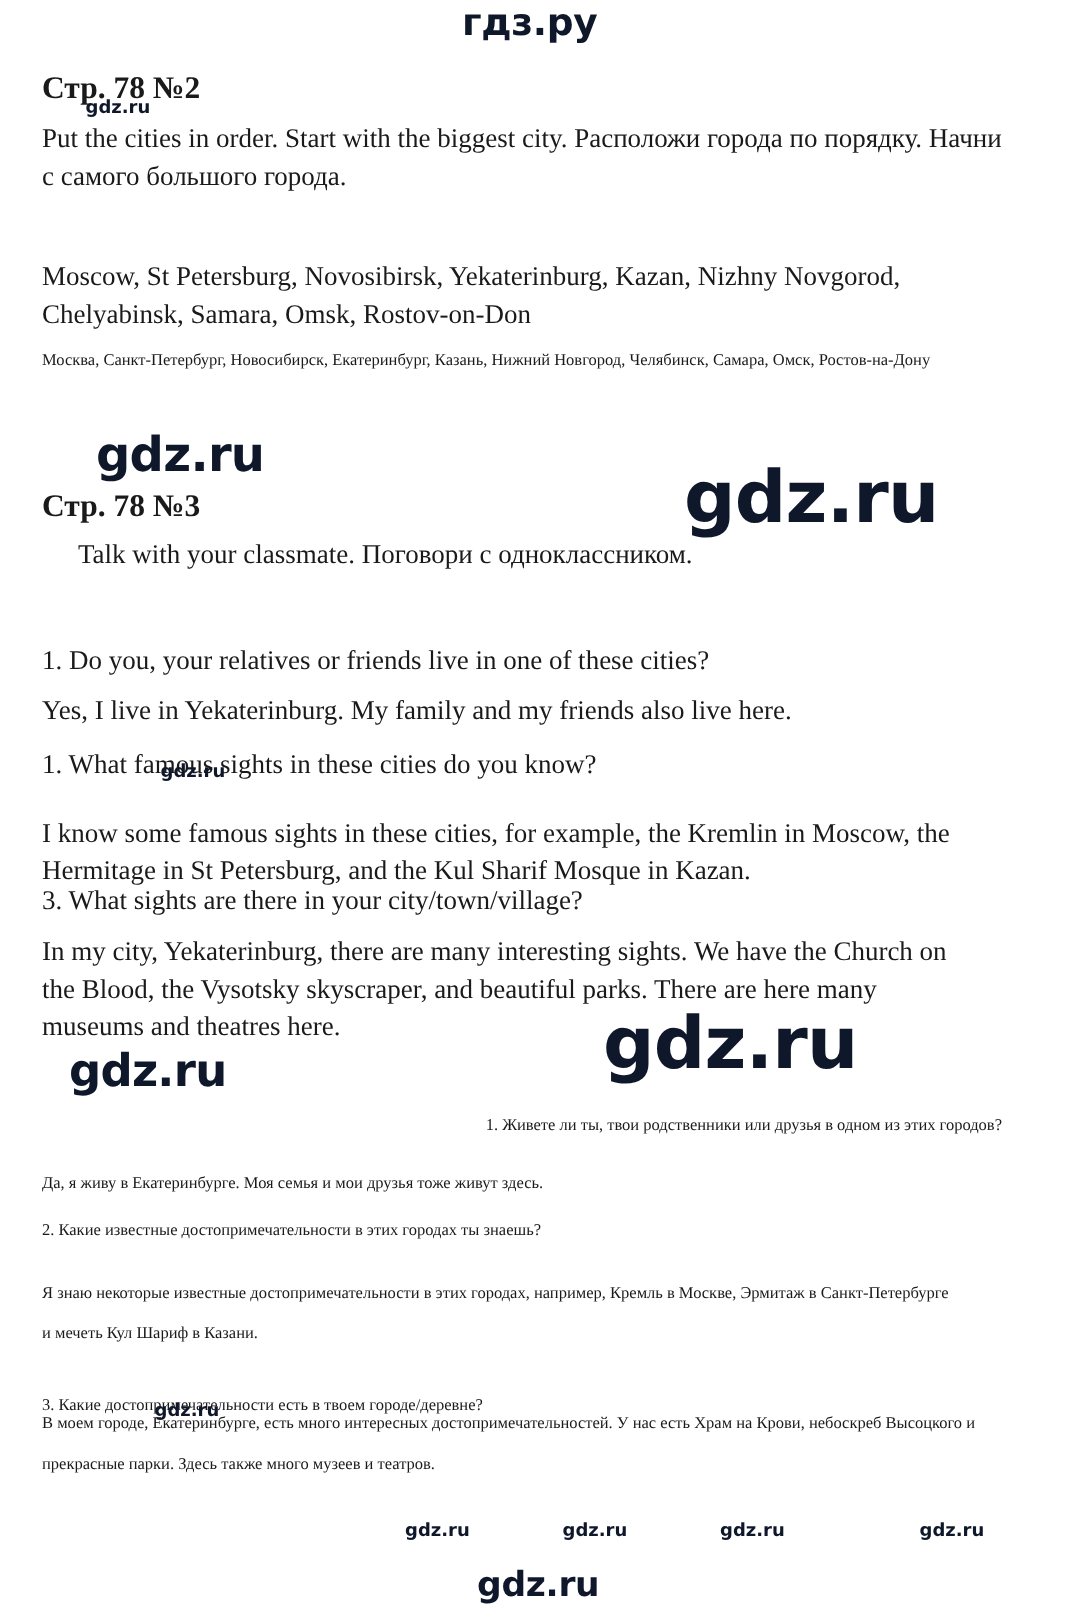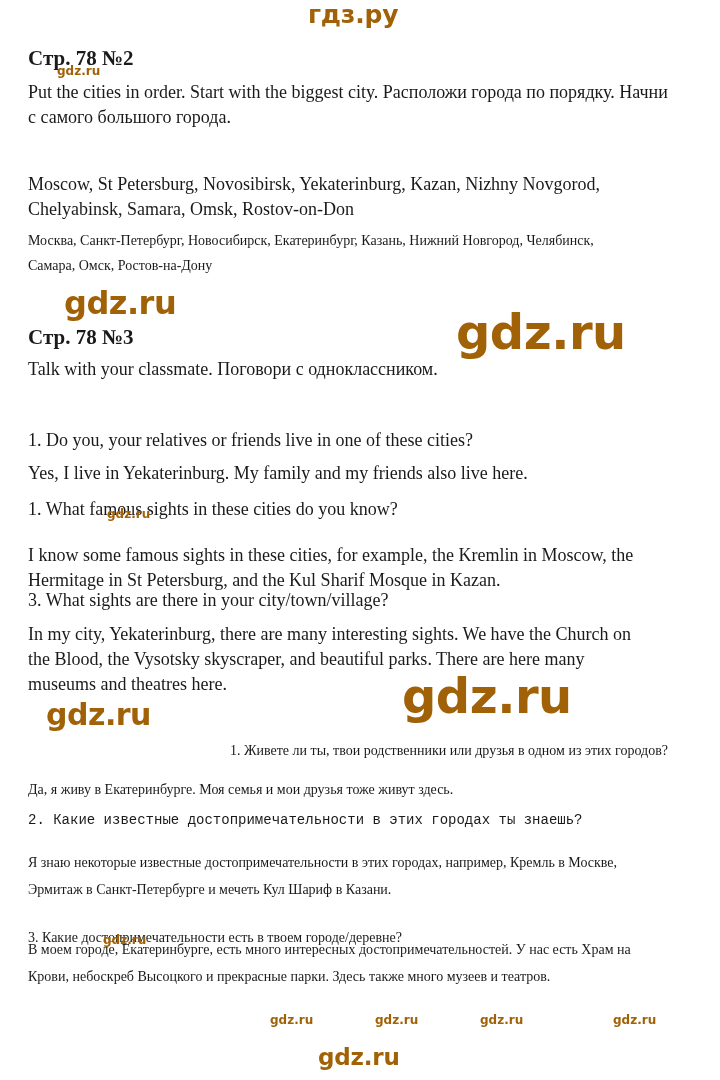--- a/index.html
+++ b/index.html
@@ -18,21 +18,21 @@
     height: 1080px;
     background: #ffffff;
     overflow: hidden;
   }
 
   
   .wm {
     position: absolute;
     font-family: "DejaVu Sans", "Liberation Sans", sans-serif;
     font-weight: 700;
-    color: #a16207;
+    color: #0f172a;
     white-space: nowrap;
     letter-spacing: -0.5px;
     line-height: 1;
     user-select: none;
   }
   .wm-top      { left: 308px; top: 2px;    font-size: 25px; letter-spacing: -0.2px; }
   .wm-bottom   { left: 318px; top: 1046px; font-size: 23px; letter-spacing: -0.2px; }
   .wm-xl-1     { left: 456px; top: 308px;  font-size: 48px; }
   .wm-xl-2     { left: 402px; top: 672px;  font-size: 48px; }
   .wm-lg-1     { left: 64px;  top: 287px;  font-size: 32px; }
@@ -66,39 +66,39 @@
     line-height: 1.15;
   }
   .para {
     font-family: "Liberation Serif", "DejaVu Serif", serif;
     font-weight: 400;
     font-size: 16.8px;
     line-height: 25px;
     text-align: left;
   }
   .para-en { font-size: 18px; }
-  .para-ru { font-size: 14px; }
+  .para-ru { font-size: 11px; }
 
   .p-head2      { top: 46px;  }
   .p-task2      { top: 80px;  width: 640px; }
   .p-cities-en  { top: 172px; width: 625px; }
   .p-cities-ru  { top: 228px; width: 610px; }
   .p-head3      { top: 325px; }
-  .p-task3      { top: 357px; width: 640px; }
+  .p-task3      { top: 357px; width: 640px; margin-left: 24px; }
 
   .p-q1         { top: 428px; }
   .p-a1         { top: 461px; }
   .p-q2         { top: 497px; }
   .p-a2         { top: 543px; width: 625px; }
   .p-q3         { top: 588px; }
   .p-a3         { top: 622px; width: 628px; }
 
   .p-rq1        { top: 738px; width: 640px; text-align: right; }
   .p-ra1        { top: 777px; width: 640px; }
-  .p-rq2        { top: 808px; width: 640px; font-family: Liberation Mono, monospace; }
+  .p-rq2        { top: 808px; width: 640px; }
   .p-ra2        { top: 849px; width: 610px; line-height: 27px; }
   .p-rq3        { top: 925px; width: 640px; }
   .p-ra3        { top: 936px; width: 645px; line-height: 27px; }
 </style>
 </head>
 <body>
 
 <div id="page">
 
   <div class="doc">

